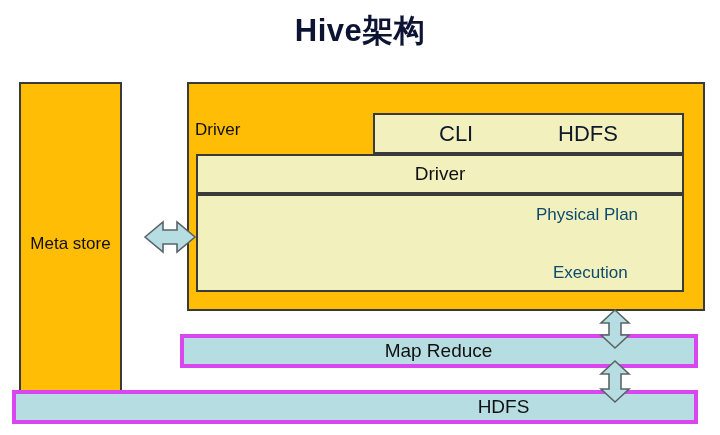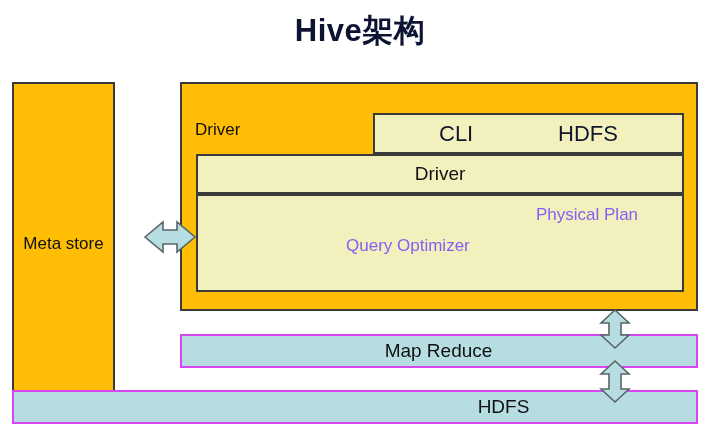--- a/index.html
+++ b/index.html
@@ -34,20 +34,21 @@
     font-weight: bold;
     color: #0d1333;
     letter-spacing: 0.5px;
     line-height: 42px;
   }
 
   
   .box {
     position: absolute;
     box-sizing: border-box;
+    margin-left: 7px;
   }
 
   .metastore {
     left: 12px;
     top: 82px;
     width: 103px;
     height: 323px;
     background: #ffbe05;
     border: 2px solid #3a3a3a;
   }
@@ -120,34 +121,34 @@
 
   .engine-panel {
     left: 196px;
     top: 194px;
     width: 488px;
     height: 98px;
   }
   .engine-panel .txt {
     position: absolute;
     font-size: 17px;
-    color: #8b5cf6;
+    color: #0c4a6e;
     white-space: nowrap;
   }
   .engine-panel .sqlparser { left: 14px;  top: 40px; }
   .engine-panel .optimizer { left: 148px; top: 40px; }
   .engine-panel .physplan  { left: 338px; top: 9px;  }
   .engine-panel .execution { left: 355px; top: 67px; }
 
   
   .layer {
     position: absolute;
     box-sizing: border-box;
     background: #b6dee2;
-    border: 2px solid #d946ef;
+    border: 4px solid #d946ef;
   }
   .layer .label {
     position: absolute;
     left: 0; top: 50%;
     width: 100%;
     transform: translateY(-50%);
     text-align: center;
     font-size: 19px;
     color: #101010;
   }
@@ -198,22 +199,22 @@
   <div class="panel cli-bar">
     <div class="cell cli">CLI</div>
     <div class="cell jdbc">HDFS</div>
   </div>
 
   <div class="panel driver-bar">
     <div class="label">Driver</div>
   </div>
 
   <div class="panel engine-panel">
-    <div class="txt optimizer">Query Optimizer</div>
     <div class="txt physplan">Physical Plan</div>
+    <div class="txt execution">Execution</div>
   </div>
 
   <div class="layer mapreduce">
     <div class="label">Map Reduce</div>
   </div>
 
   <div class="layer hdfs">
     <div class="label">HDFS</div>
   </div>
 

